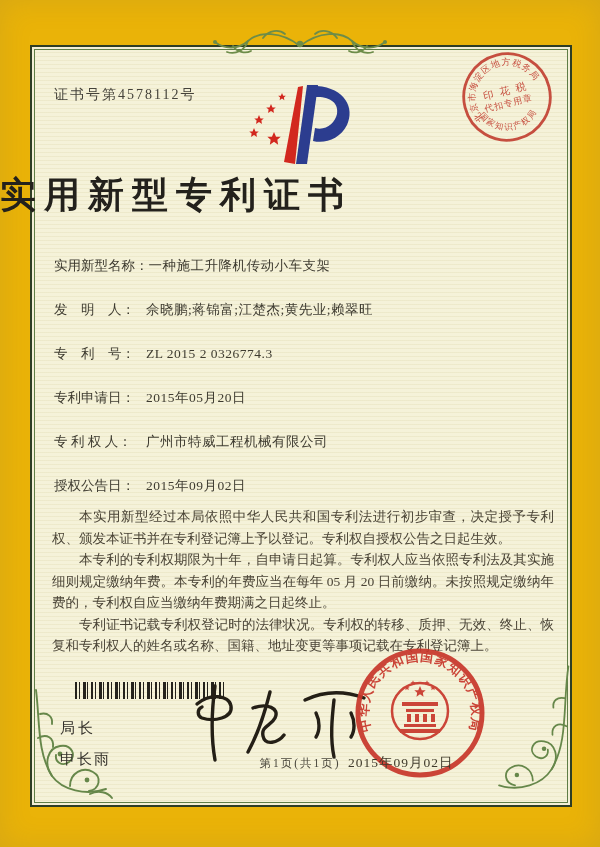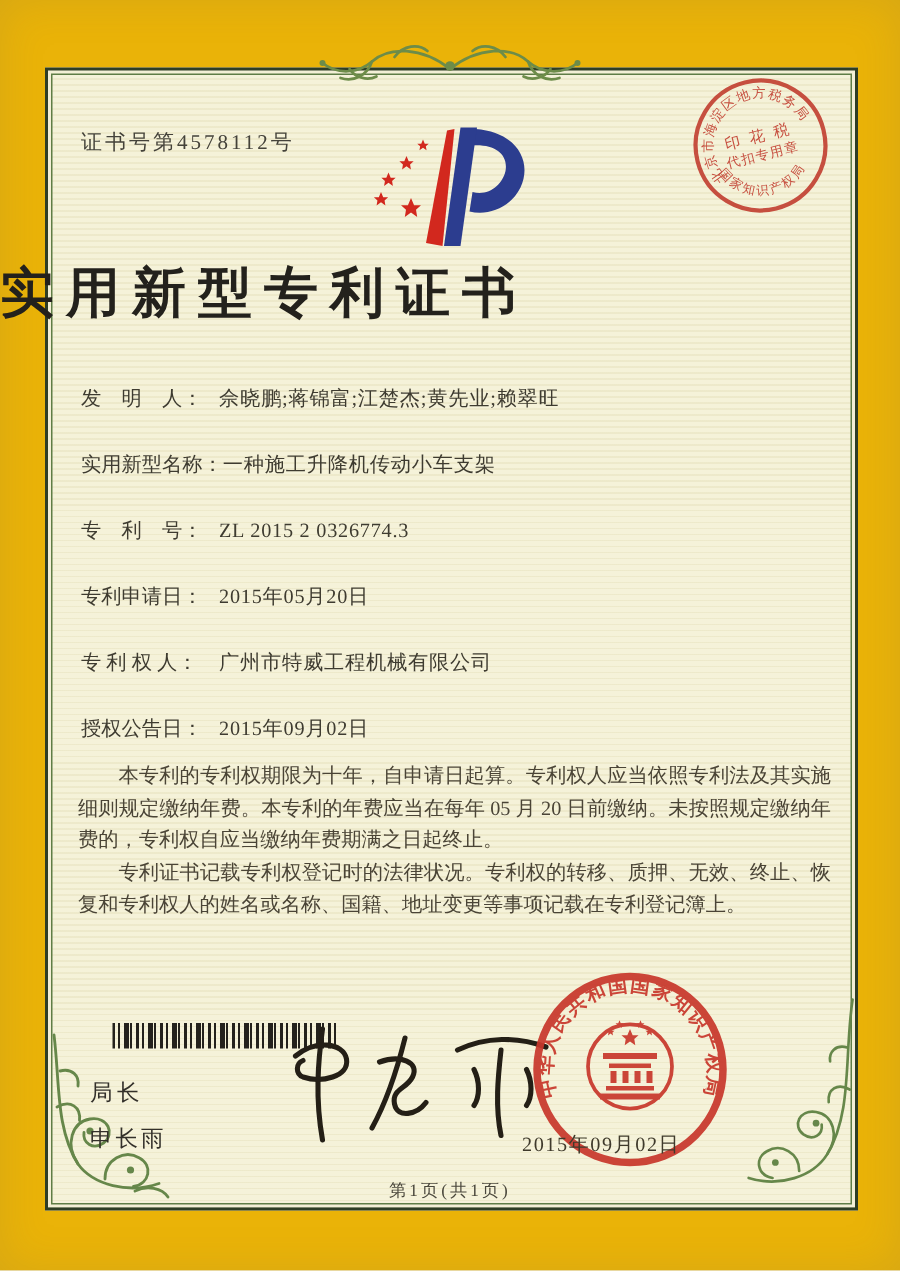--- a/index.html
+++ b/index.html
@@ -47,21 +47,21 @@
       #24221c 0 2px, rgba(0,0,0,0) 2px 4px,
       #24221c 4px 5px, rgba(0,0,0,0) 5px 8px,
       #24221c 8px 11px, rgba(0,0,0,0) 11px 12px,
       #24221c 12px 13px, rgba(0,0,0,0) 13px 16px);
   }
   .signer-title { left:60px; top:719px; font-size:15px; color:#33302a; letter-spacing:3px; z-index:4; }
   .signer-name  { left:60px; top:750px; font-size:15px; color:#33302a; letter-spacing:2px; z-index:4; }
   .signature-wrap { left:175px; top:672px; width:215px; height:105px; z-index:4; }
   .seal-wrap { left:352px; top:645px; width:136px; height:136px; z-index:5; opacity:.92; }
   .seal-date { left:348px; top:754px; font-size:13.5px; letter-spacing:1px; color:#3f3a2b; z-index:6; }
-  .footer { left:0; right:0; top:786px; text-align:center; font-size:11.5px; letter-spacing:2px; color:#4a473c; z-index:4; }
+  .footer { left:0; right:0; top:756px; text-align:center; font-size:11.5px; letter-spacing:2px; color:#4a473c; z-index:4; }
   .orn-top { left:203px; top:26px; width:194px; height:40px; z-index:3; }
   .orn-bl { left:30px; top:686px; width:94px; height:120px; z-index:3; }
   .orn-br { left:486px; top:656px; width:88px; height:150px; z-index:3; transform:scaleX(-1); }
   svg { display:block; width:100%; height:100%; }
   .seal-text { font-family:"Liberation Serif","DejaVu Serif",serif; }
 </style>
 </head>
 <body>
 
 <div class="page">
@@ -121,40 +121,41 @@
         <text class="seal-text" x="50" y="47" font-size="11" text-anchor="middle" letter-spacing="2" stroke="none">印 花 税</text>
         <text class="seal-text" x="50" y="60" font-size="9.5" text-anchor="middle" letter-spacing="1" stroke="none">代扣专用章</text>
       </g>
     </svg>
   </div>
 
   <div class="abs title">实用新型专利证书</div>
 
   <div class="abs fields">
     <div class="field-row">
+      <span class="f-label">实用新型名称：</span><span class="f-value">一种施工升降机传动小车支架</span>
+    </div>
+    <div class="field-row">
       <span class="f-label">发　明　人：</span><span class="f-value">佘晓鹏;蒋锦富;江楚杰;黄先业;赖翠旺</span>
     </div>
     <div class="field-row">
-      <span class="f-label">实用新型名称：</span><span class="f-value">一种施工升降机传动小车支架</span>
-    </div>
-    <div class="field-row">
       <span class="f-label">专　利　号：</span><span class="f-value">ZL 2015 2 0326774.3</span>
     </div>
     <div class="field-row">
       <span class="f-label">专利申请日：</span><span class="f-value">2015年05月20日</span>
     </div>
     <div class="field-row">
       <span class="f-label">专 利 权 人：</span><span class="f-value">广州市特威工程机械有限公司</span>
     </div>
     <div class="field-row">
       <span class="f-label">授权公告日：</span><span class="f-value">2015年09月02日</span>
     </div>
   </div>
 
   <div class="abs paragraphs">
+    <p>本实用新型经过本局依照中华人民共和国专利法进行初步审查，决定授予专利权、颁发本证书并在专利登记簿上予以登记。专利权自授权公告之日起生效。</p>
     <p>本专利的专利权期限为十年，自申请日起算。专利权人应当依照专利法及其实施细则规定缴纳年费。本专利的年费应当在每年 05 月 20 日前缴纳。未按照规定缴纳年费的，专利权自应当缴纳年费期满之日起终止。</p>
     <p>专利证书记载专利权登记时的法律状况。专利权的转移、质押、无效、终止、恢复和专利权人的姓名或名称、国籍、地址变更等事项记载在专利登记簿上。</p>
   </div>
 
   <div class="abs barcode"></div>
 
   <div class="abs signer-title">局长</div>
   <div class="abs signer-name">申长雨</div>
 
   <div class="abs signature-wrap">

